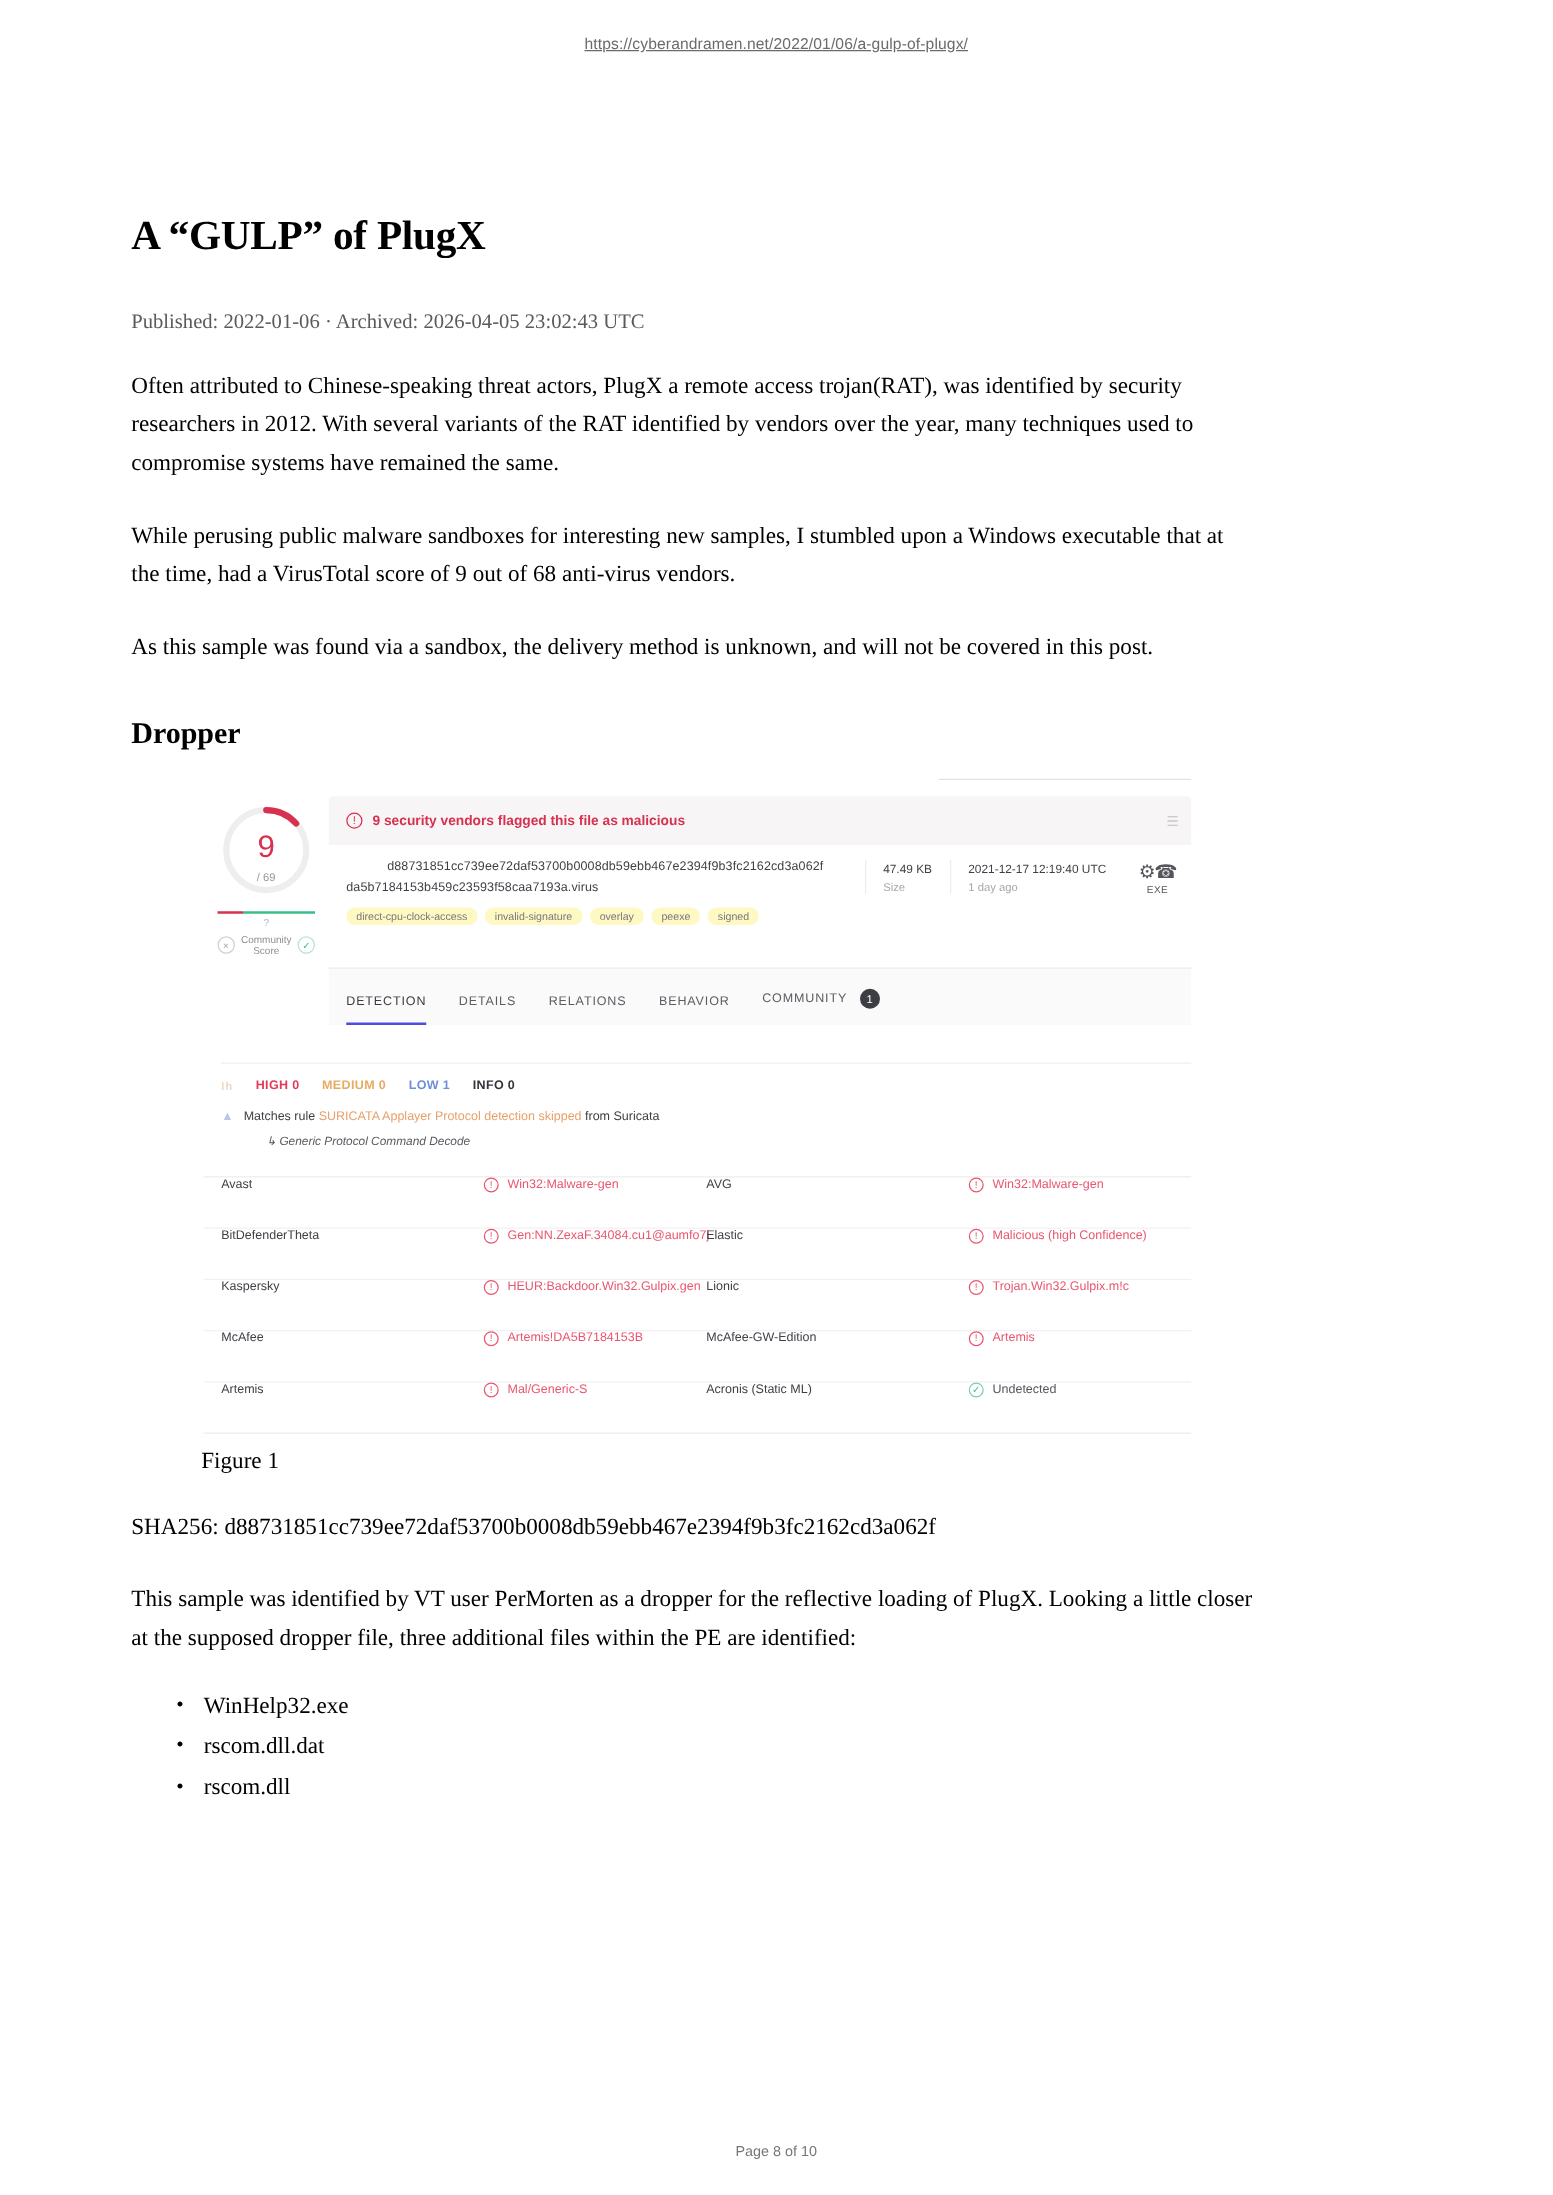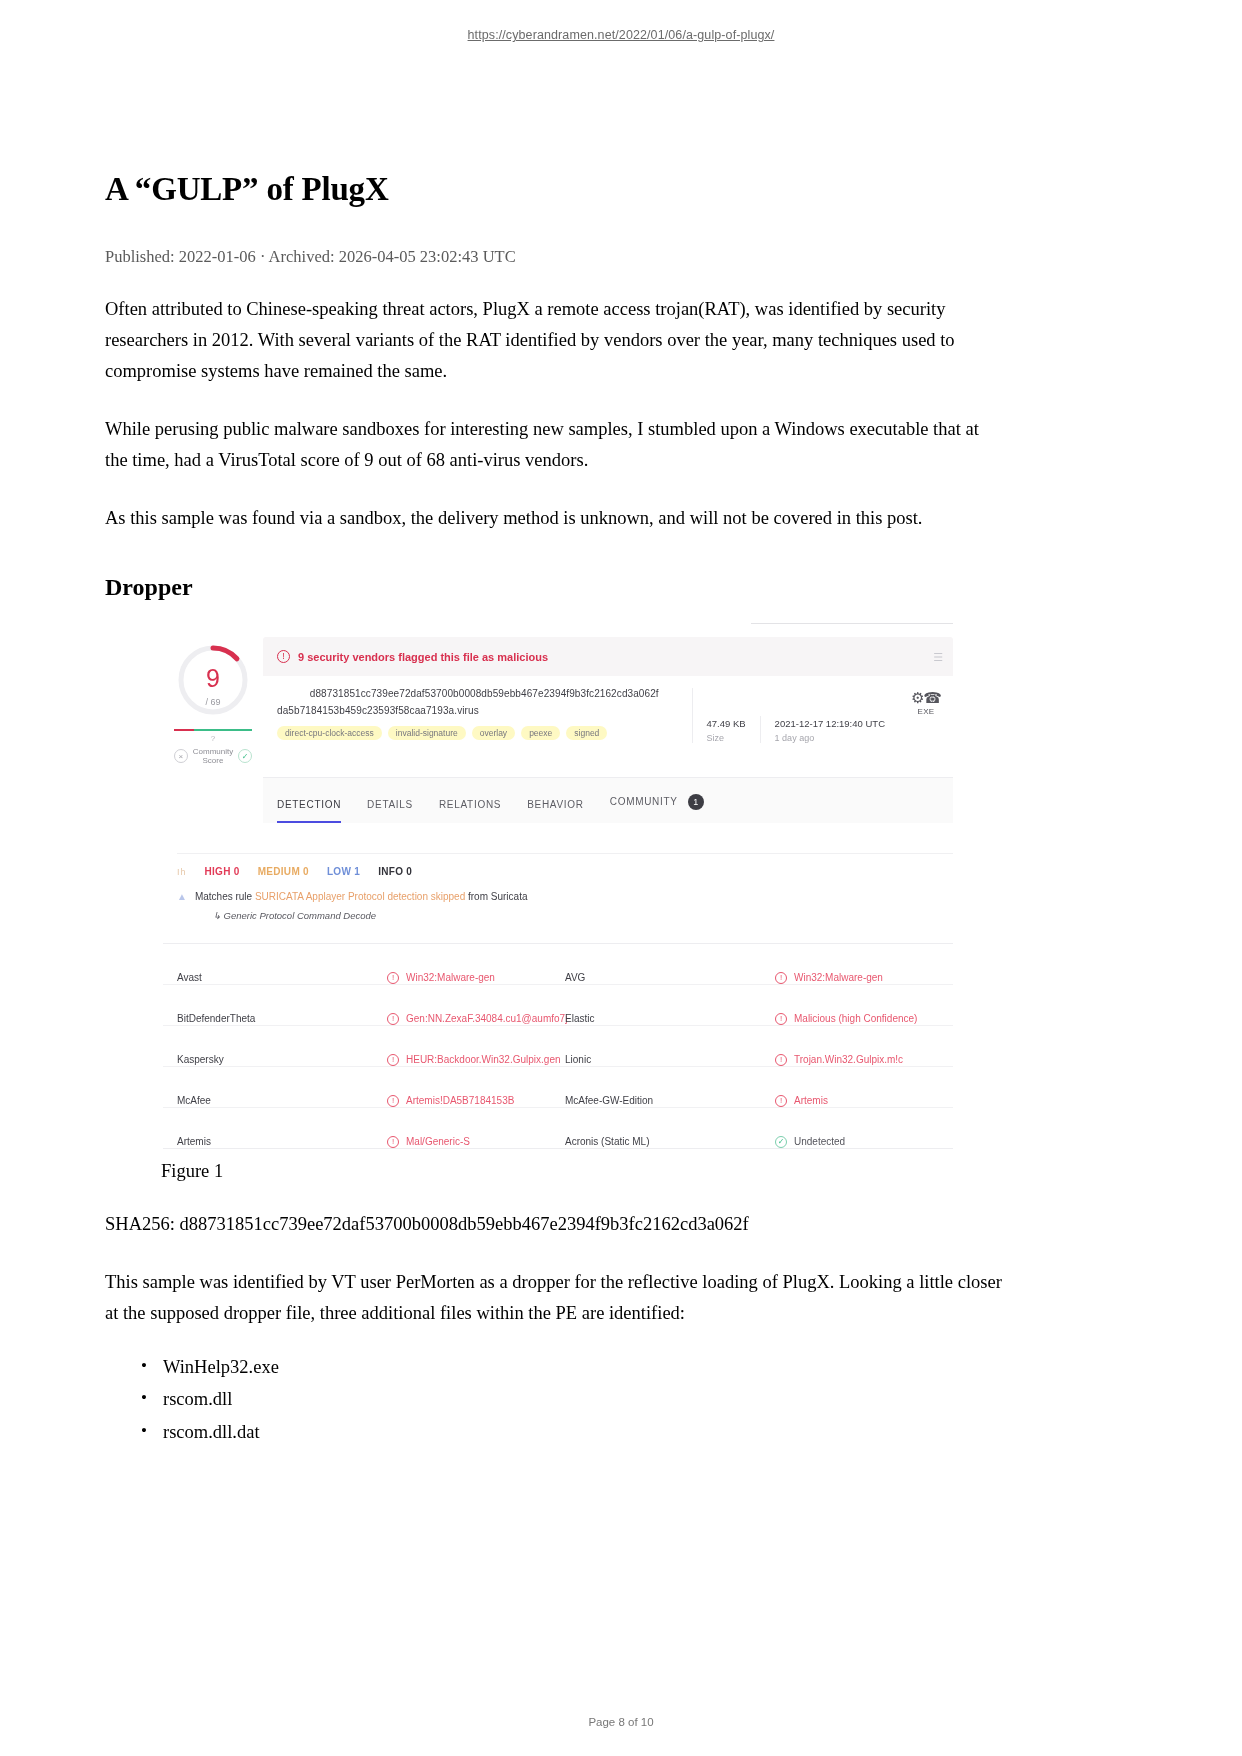--- a/index.html
+++ b/index.html
@@ -209,21 +209,20 @@
     padding: 2px 8px; font-size: 8.5px; color: #77777e;
   }
   .vt-meta-col {
     flex: 0 0 auto;
     display: flex;
     border-left: 1px solid #ededf0;
   }
   .vt-meta-cell {
     padding: 2px 14px 0 14px;
     border-left: 1px solid #ededf0;
-    margin-top: 28px;
   }
   .vt-meta-cell:first-child { border-left: none; }
   .vt-meta-val { font-size: 9.5px; color: #3f3f46; }
   .vt-meta-sub { font-size: 9px; color: #a6a6ad; margin-top: 4px; }
   .vt-exe-icon {
     flex: 0 0 auto;
     width: 54px;
     text-align: center;
     padding-top: 2px;
   }
@@ -288,21 +287,21 @@
   .vt-rule-text { font-size: 10px; color: #3f3f46; line-height: 1.45; }
   .vt-rule-text .rule-name { color: #e8a06a; }
   .vt-rule-sub {
     font-size: 9.5px; color: #5a5a61; font-style: italic;
     margin-top: 5px; padding-left: 18px;
   }
 
   
   .vt-vendors { margin-top: 10px; border-top: 1px solid #ededf0; }
   .vt-vrow {
-    display: flex; align-items: flex-end;
+    display: flex; align-items: flex-start;
     border-bottom: 1px solid #f1f1f3;
     height: 41px;
     padding-left: 14px;
   }
   .vt-vrow:last-child { border-bottom: 1px solid #ededf0; }
   .vt-vname { width: 210px; flex: 0 0 210px; font-size: 10px; color: #3f3f46; }
   .vt-vres { flex: 1 1 auto; display: flex; align-items: center; gap: 7px; font-size: 10px; }
   .vt-vres.bad { color: #e8576f; }
   .vt-vres.ok { color: #55555c; }
   .vt-ico {
@@ -529,19 +528,19 @@
   </div>
 
   <div class="figure-caption">Figure 1</div>
 
   <p class="body-text">SHA256: d88731851cc739ee72daf53700b0008db59ebb467e2394f9b3fc2162cd3a062f</p>
 
   <p class="body-text">This sample was identified by VT user PerMorten as a dropper for the reflective loading of PlugX. Looking a little closer at the supposed dropper file, three additional files within the PE are identified:</p>
 
   <ul class="file-list">
     <li>WinHelp32.exe</li>
+    <li>rscom.dll.dat</li>
     <li>rscom.dll</li>
-    <li>rscom.dll.dat</li>
   </ul>
 
 </div>
 
 <div class="page-footer">Page 8 of 10</div>
 
 </body></html>

